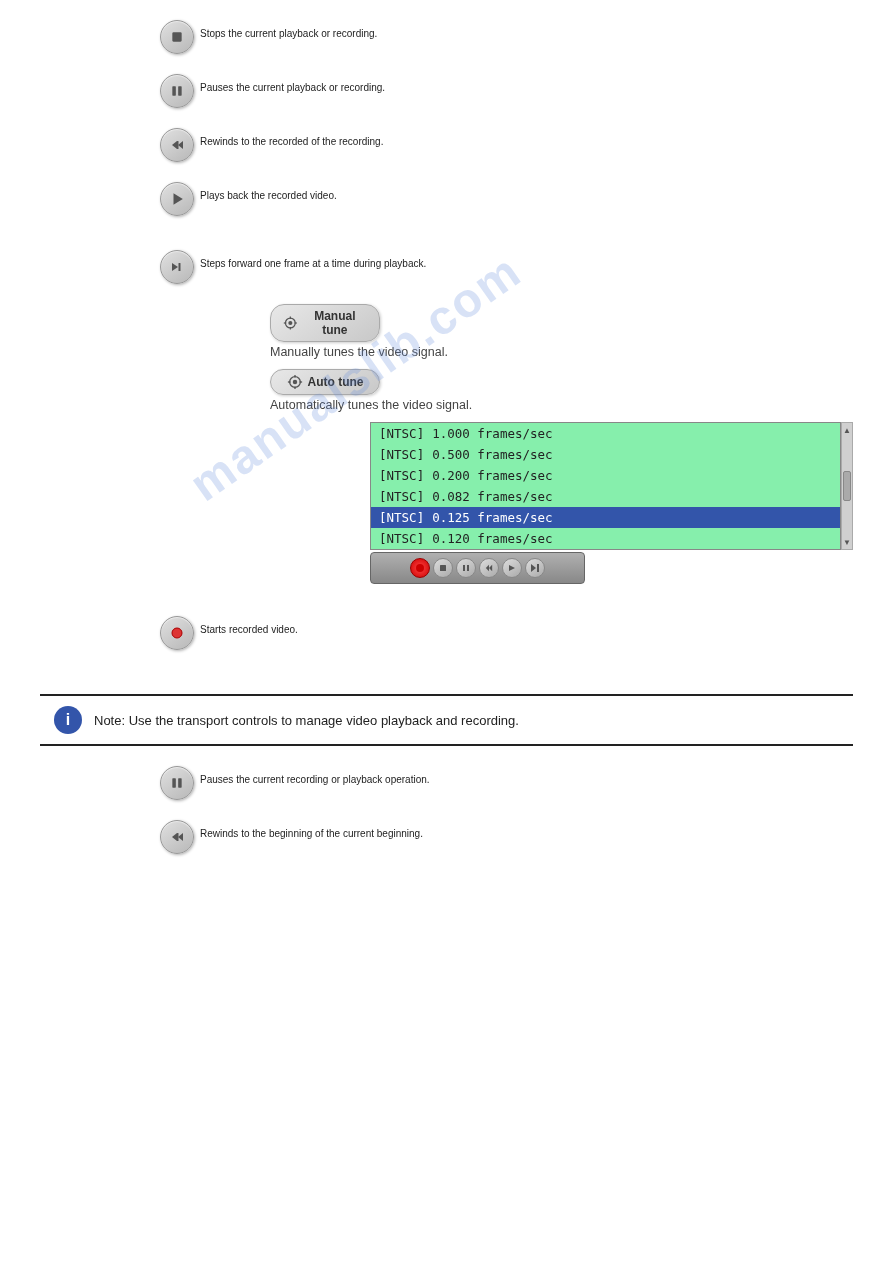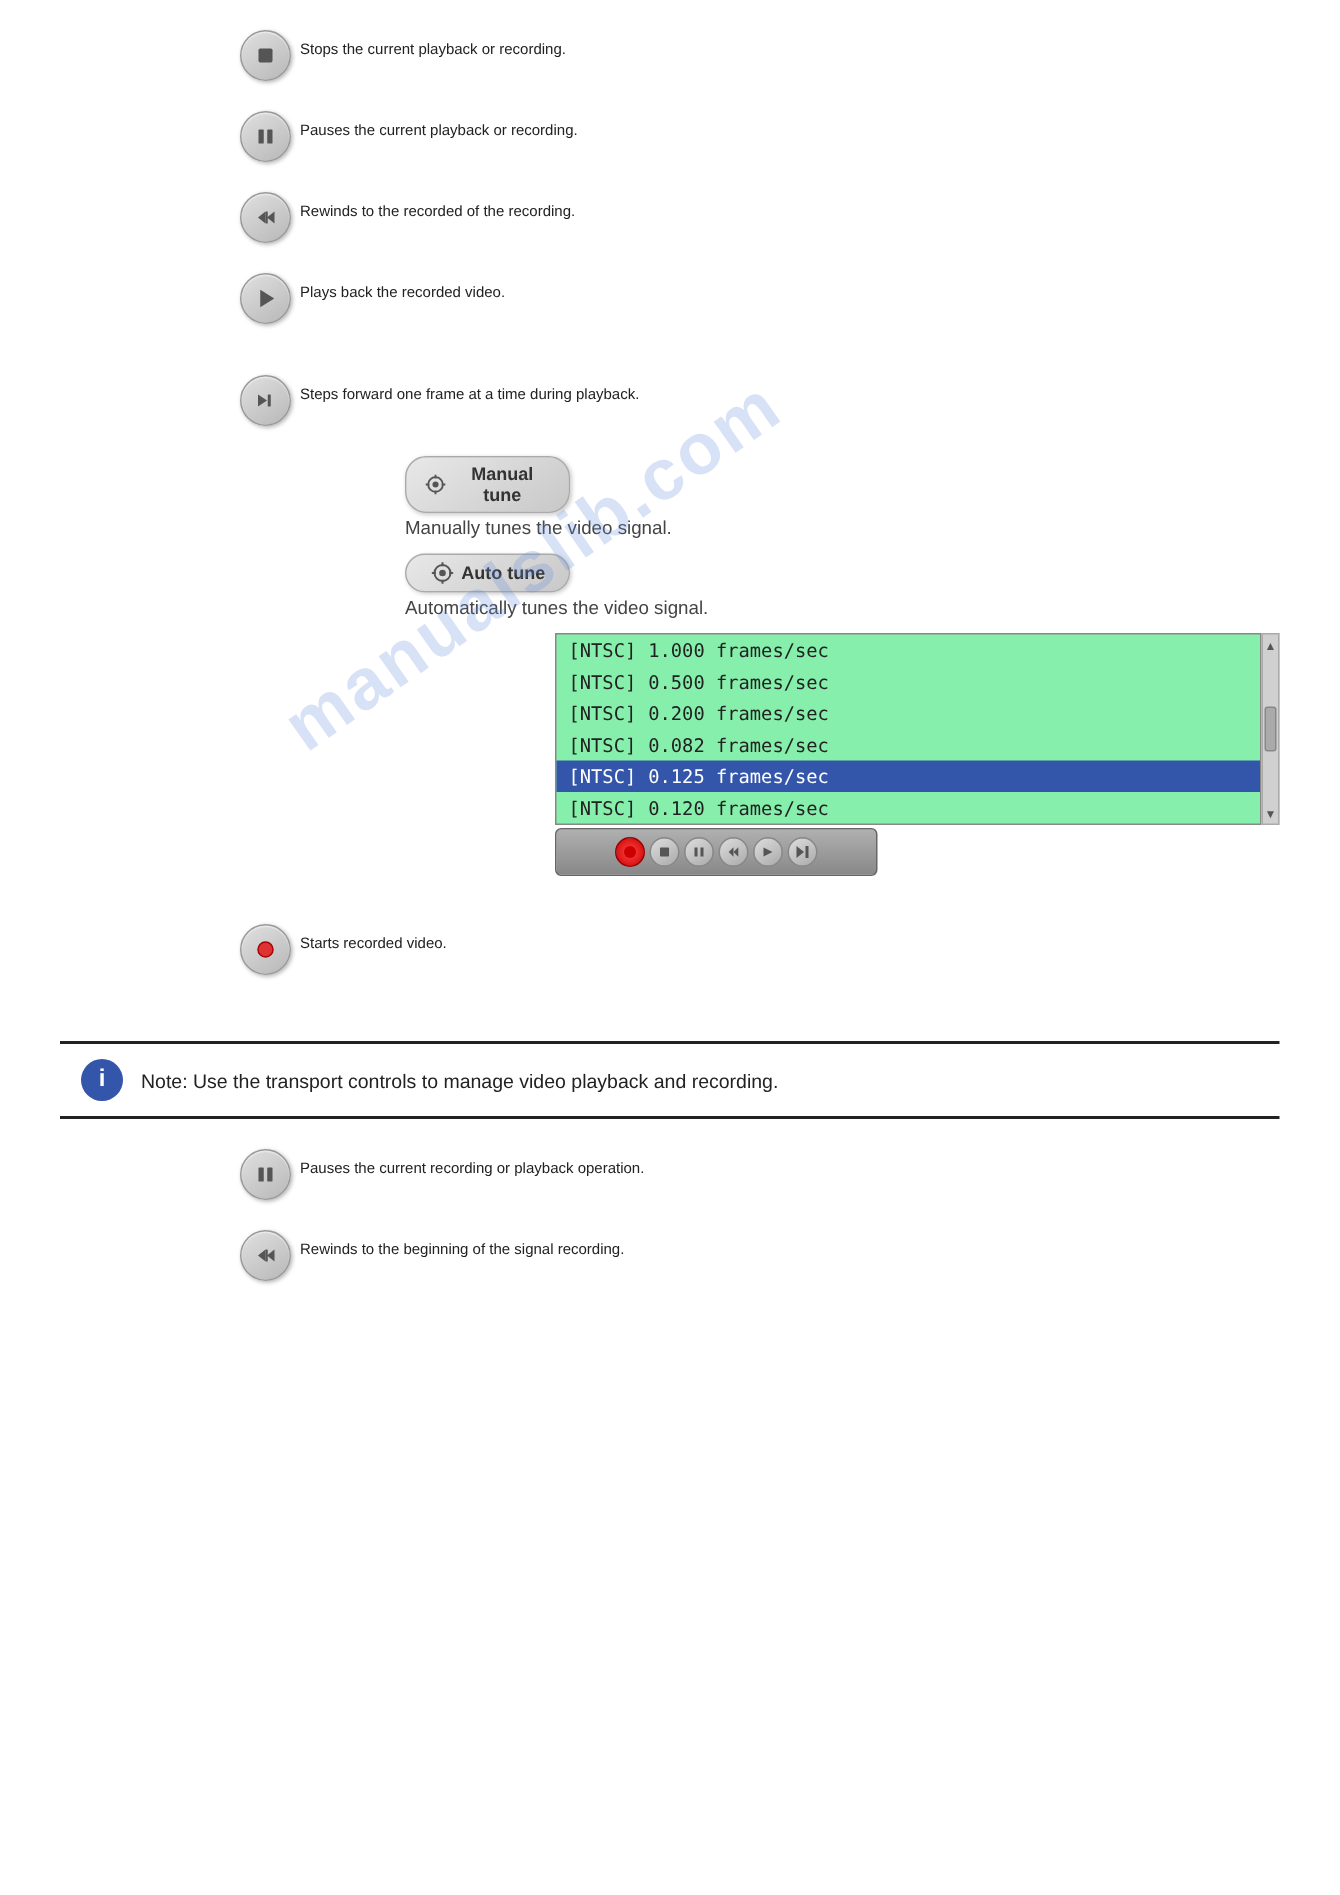--- a/index.html
+++ b/index.html
@@ -435,16 +435,16 @@
   <div class="left-icon-row">
     <div class="icon-col">
       <div class="transport-btn">
         <svg viewBox="0 0 14 14" fill="#555">
           <polygon points="7,3 2,7 7,11"></polygon>
           <rect x="7" y="3" width="1.5" height="8" rx="0.3"></rect>
           <polygon points="13,3 8,7 13,11"></polygon>
         </svg>
       </div>
     </div>
-    <div class="text-col">Rewinds to the beginning of the signal recording.</div>
+    <div class="text-col">Rewinds to the beginning of the current beginning.</div>
   </div>
 
 </div>
 
 </body></html>

